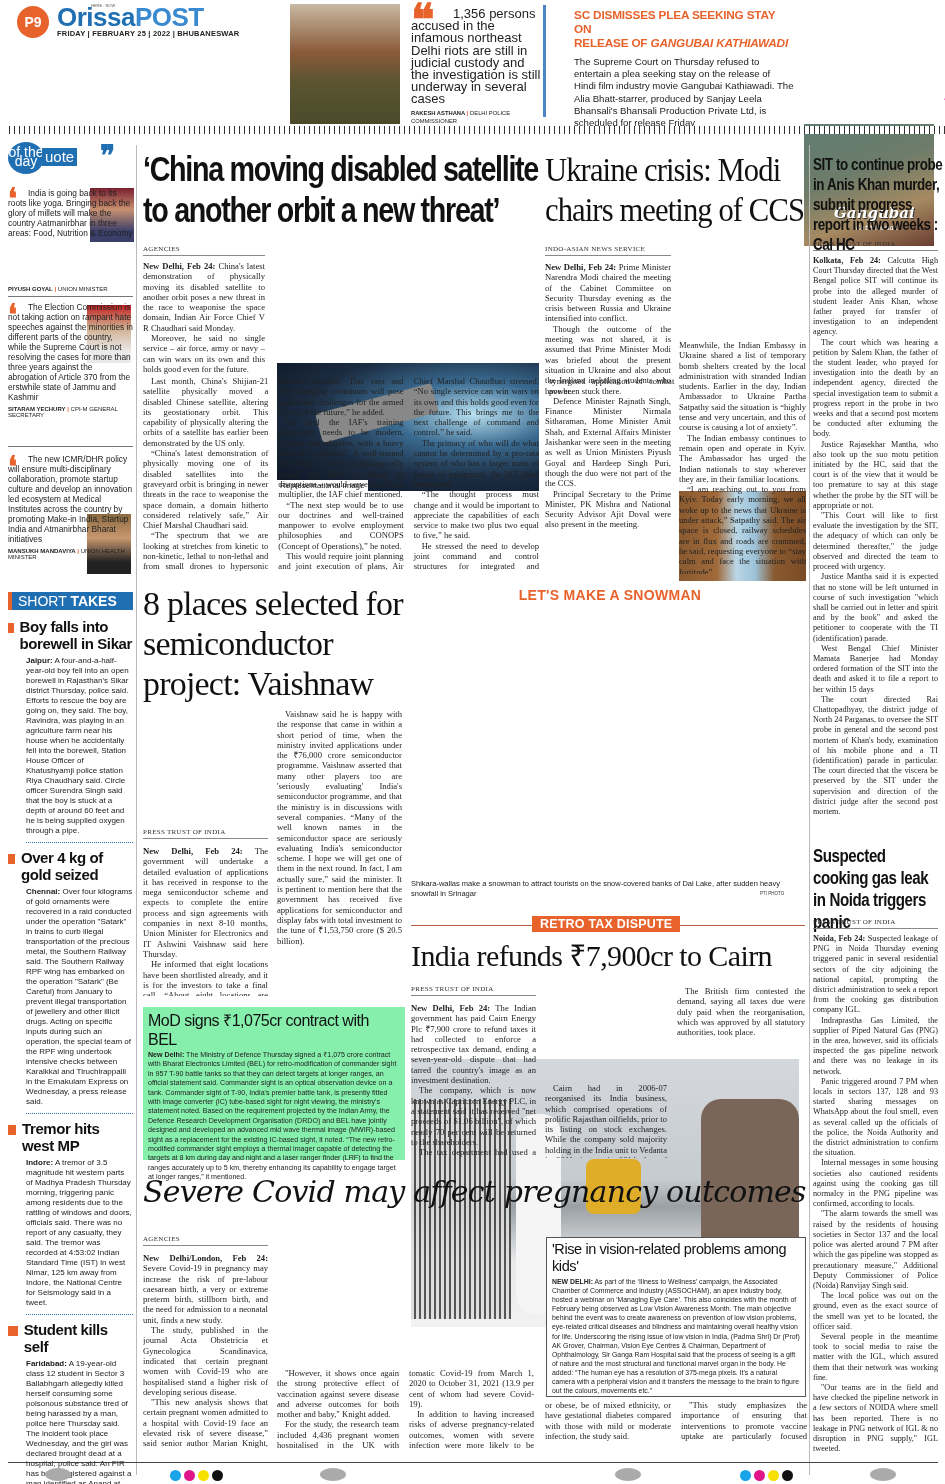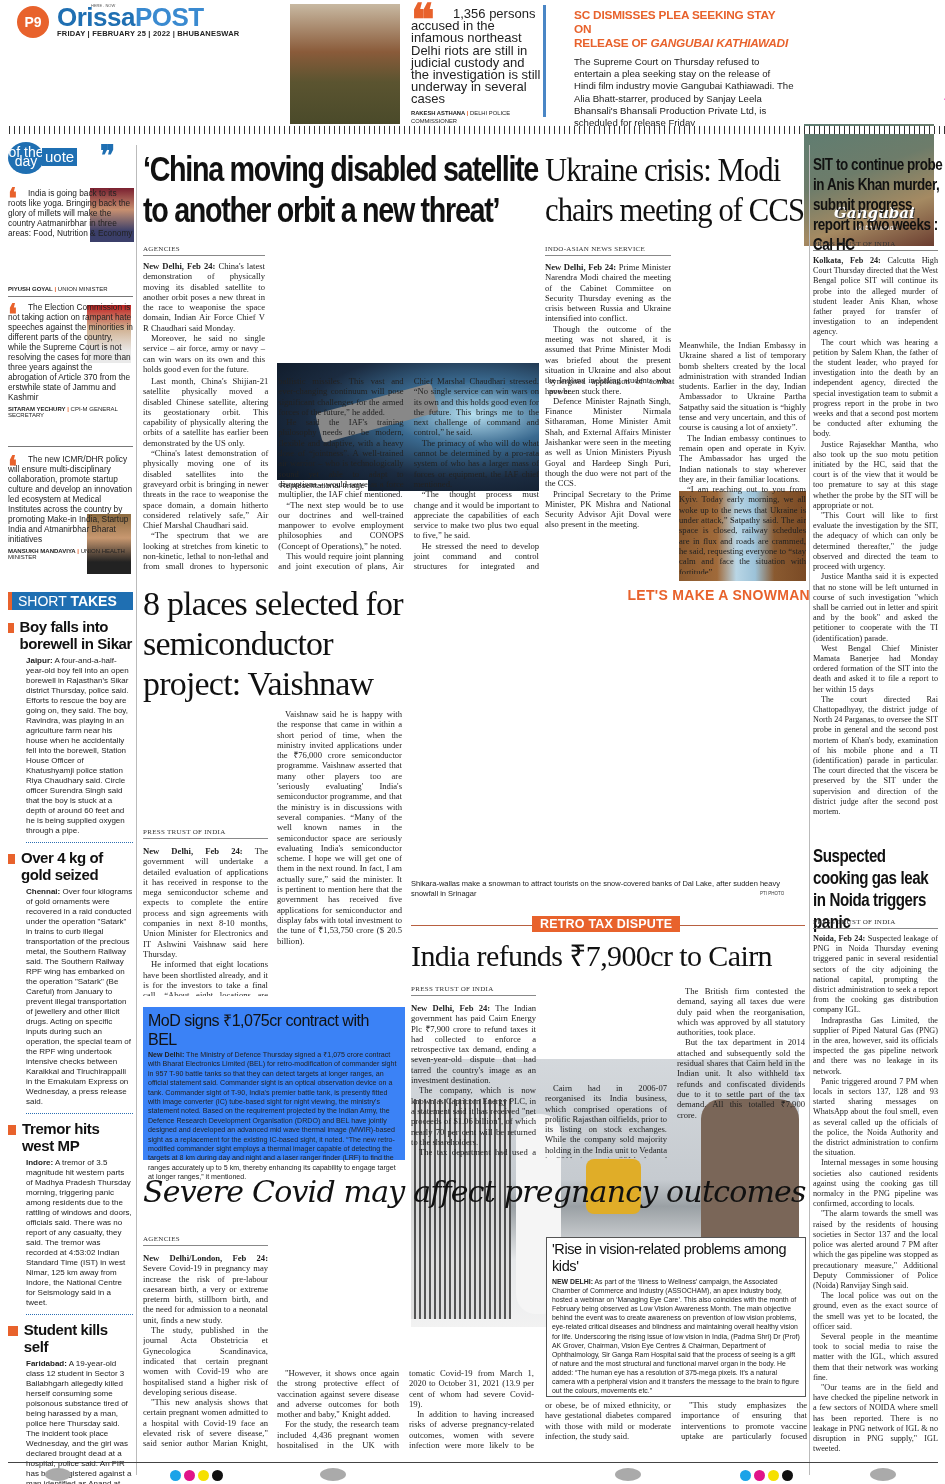--- a/index.html
+++ b/index.html
@@ -227,28 +227,28 @@
   <div class="credit">PRESS TRUST OF INDIA</div>
 </div>
 <div class="abs body" style="left:143px;top:846px;width:125px;height:150px;overflow:hidden">
   <p class="first"><span class="dateline">New Delhi, Feb 24:</span><span> The government will undertake a detailed evaluation of applications it has received in response to the mega semiconductor scheme and expects to complete the entire process and sign agreements with companies in next 8-10 months, Union Minister for Electronics and IT Ashwini Vaishnaw said here Thursday.</span></p>
   <p>He informed that eight locations have been shortlisted already, and it is for the investors to take a final call. “About eight locations are shortlisted already. And of course, the investor has to take the final decision. So getting the entire supply chain in place, the chemicals, all that stuff, clean water, and everything else... We are focusing purely on execution,” he explained.</p>
 </div>
 <div class="abs body" style="left:277px;top:709px;width:125px;height:290px;overflow:hidden">
   <p>Vaishnaw said he is happy with the response that came in within a short period of time, when the ministry invited applications under the ₹76,000 crore semiconductor programme. Vaishnaw asserted that many other players too are 'seriously evaluating' India's semiconductor programme, and that the ministry is in discussions with several companies. “Many of the well known names in the semiconductor space are seriously evaluating India's semiconductor scheme. I hope we will get one of them in the next round. In fact, I am actually sure,” said the minister. It is pertinent to mention here that the government has received five applications for semiconductor and display fabs with total investment to the tune of ₹1,53,750 crore ($ 20.5 billion).</p>
 </div>
 
-<div class="abs" style="left:143px;top:1007px;width:262px;height:153px;background:#3b82f6;padding:4px 5px">
+<div class="abs" style="left:143px;top:1007px;width:262px;height:153px;background:#86efac;padding:4px 5px">
   <div class="sans" style="font-size:16px;line-height:19px;color:#111;letter-spacing:-0.5px">MoD signs ₹1,075cr contract with BEL</div>
   <div class="sans" style="font-size:7.1px;line-height:9.4px;color:#222;margin-top:2px">
     <b>New Delhi:</b><span> The Ministry of Defence Thursday signed a ₹1,075 crore contract with Bharat Electronics Limited (BEL) for retro-modification of commander sight in 957 T-90 battle tanks so that they can detect targets at longer ranges, an official statement said. Commander sight is an optical observation device on a tank. Commander sight of T-90, India's premier battle tank, is presently fitted with image converter (IC) tube-based sight for night viewing, the ministry's statement noted. Based on the requirement projected by the Indian Army, the Defence Research Development Organisation (DRDO) and BEL have jointly designed and developed an advanced mid wave thermal image (MWIR)-based sight as a replacement for the existing IC-based sight, it noted. “The new retro-modified commander sight employs a thermal imager capable of detecting the targets at 8 km during day and night and a laser ranger finder (LRF) to find the ranges accurately up to 5 km, thereby enhancing its capability to engage target at longer ranges,” it mentioned.</span>
   </div>
 </div>
 
-<div class="abs sans" style="left:410px;top:587px;width:400px;text-align:right;font-weight:bold;font-size:14px;color:#e8622c;letter-spacing:0.3px">LET'S MAKE A SNOWMAN</div>
+<div class="abs sans" style="left:410px;top:587px;width:400px;text-align:center;font-weight:bold;font-size:14px;color:#e8622c;letter-spacing:0.3px">LET'S MAKE A SNOWMAN</div>
 <div class="abs img" style="left:411px;top:608px;width:388px;height:268px;background:linear-gradient(180deg,#d4d8dc 0%,#c6cbd0 45%,#9aa0a4 55%,#e6e8ea 75%,#f2f2f2 100%)">
   <div class="abs" style="left:0;top:40px;width:100px;height:220px;background:repeating-linear-gradient(90deg,#ddd 0 3px,#444 3px 5px);opacity:0.9"></div>
   <div class="abs" style="left:105px;top:55px;width:45px;height:200px;background:#f5f5f5;border-radius:20px"></div>
   <div class="abs" style="left:175px;top:100px;width:55px;height:55px;background:#e0ad28;border-radius:8px"></div>
   <div class="abs" style="left:290px;top:40px;width:98px;height:228px;background:#7a6658;border-radius:20px 20px 0 0"></div>
 </div>
 <div class="abs sans" style="left:411px;top:879px;width:390px;font-size:7.5px;line-height:10px;color:#222">Shikara-wallas make a snowman to attract tourists on the snow-covered banks of Dal Lake, after sudden heavy snowfall in Srinagar</div>
 <div class="abs sans" style="left:760px;top:891px;font-size:4.5px;color:#333">PTI PHOTO</div>
 
 <div class="abs" style="left:411px;top:925px;width:394px;height:1px;background:#b86040"></div>
@@ -261,21 +261,20 @@
 <div class="abs body" style="left:411px;top:1003px;width:125px;height:155px;overflow:hidden">
   <p class="first"><span class="dateline">New Delhi, Feb 24:</span><span> The Indian government has paid Cairn Energy Plc ₹7,900 crore to refund taxes it had collected to enforce a retrospective tax demand, ending a seven-year-old dispute that had tarred the country's image as an investment destination.</span></p>
   <p>The company, which is now known as Capricorn Energy PLC, in a statement said it has received "net proceeds of $1.06 billion", of which nearly 70 per cent will be returned to the shareholders.</p>
   <p>The tax department had used a 2012 legislation, which gave it powers to go back 50 years and slap capital gains levies wherever ownership had changed hands overseas but business assets were in India, to seek ₹10,247 crore in taxes from Cairn.</p>
 </div>
 <div class="abs body" style="left:545px;top:1083px;width:122px;height:75px;overflow:hidden">
   <p>Cairn had in 2006-07 reorganised its India business, which comprised operations of prolific Rajasthan oilfields, prior to its listing on stock exchanges. While the company sold majority holding in the India unit to Vedanta in 2011, it was in 2014 slapped with the tax demand notice over alleged capital gains made on the reorganisation.</p>
 </div>
 <div class="abs body" style="left:677px;top:986px;width:128px;height:172px;overflow:hidden">
   <p>The British firm contested the demand, saying all taxes due were duly paid when the reorganisation, which was approved by all statutory authorities, took place.</p>
-  <p>But the tax department in 2014 attached and subsequently sold the residual shares that Cairn held in the Indian unit. It also withheld tax refunds and confiscated dividends due to it to settle part of the tax demand. All this totalled ₹7,900 crore.</p>
 </div>
 
 <div class="abs" style="left:143px;top:1172px;width:665px;font-family:'DejaVu Serif',serif;font-style:italic;font-size:30px;line-height:40px;color:#111;letter-spacing:-0.8px;white-space:nowrap">Severe Covid may affect pregnancy outcomes</div>
 
 <div class="abs" style="left:143px;top:1235px;width:125px">
   <div class="credit">AGENCIES</div>
 </div>
 <div class="abs body" style="left:143px;top:1253px;width:125px;height:195px;overflow:hidden">
   <p class="first"><span class="dateline">New Delhi/London, Feb 24:</span><span> Severe Covid-19 in pregnancy may increase the risk of pre-labour caesarean birth, a very or extreme preterm birth, stillborn birth, and the need for admission to a neonatal unit, finds a new study.</span></p>
   <p>The study, published in the journal Acta Obstetricia et Gynecologica Scandinavica, indicated that certain pregnant women with Covid-19 who are hospitalised stand a higher risk of developing serious disease.</p>

